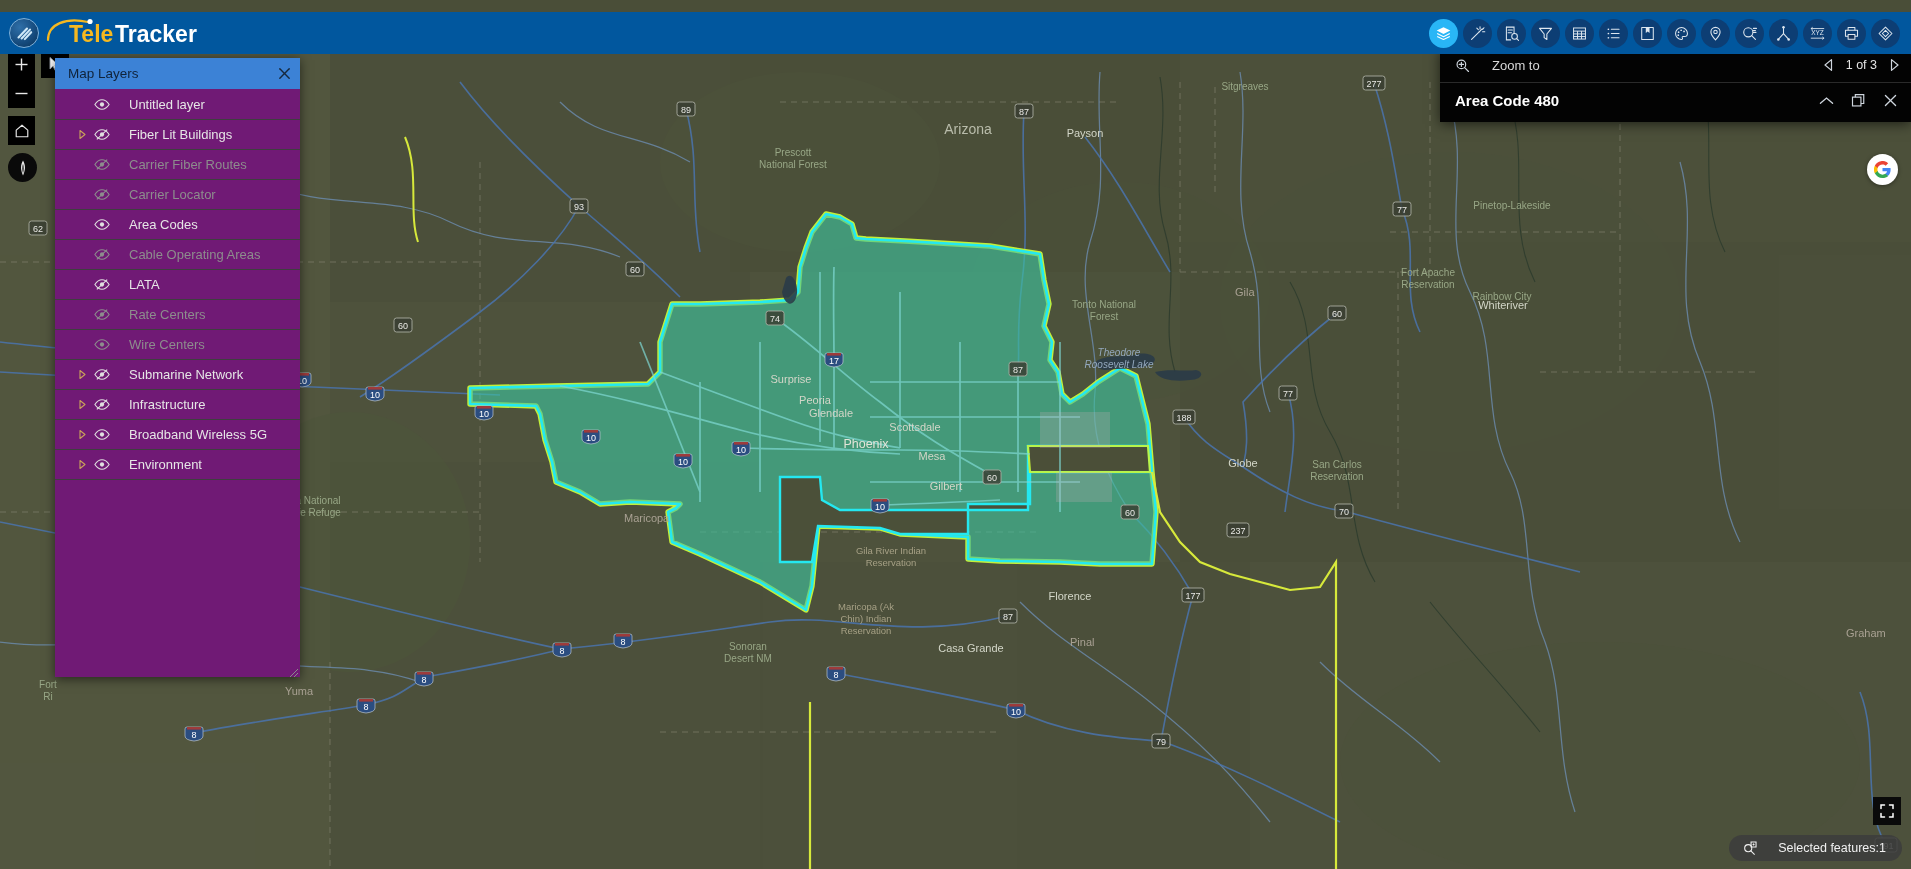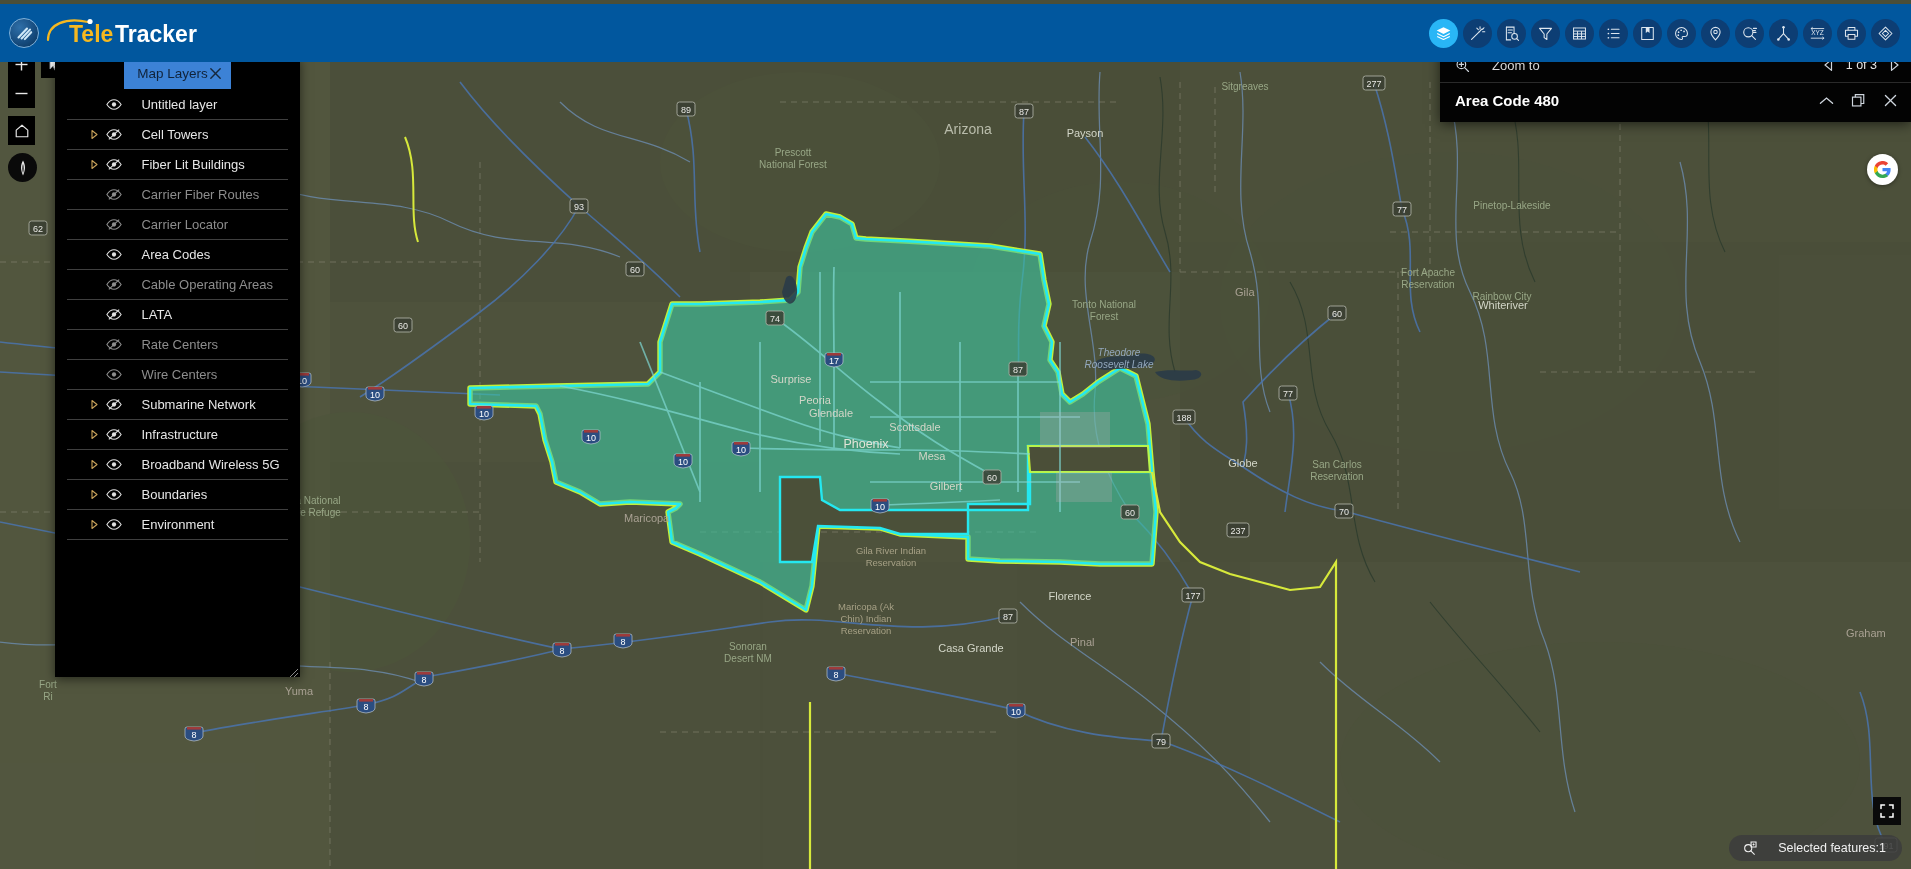--- a/index.html
+++ b/index.html
@@ -7,22 +7,22 @@
   html, body {
     width: 1911px; height: 869px;
     overflow: hidden;
     font-family: "Liberation Sans", sans-serif;
     background: #4a4e38;
   }
   #app { position: relative; width: 1911px; height: 869px; overflow: hidden; }
 
   
   #header {
-    position: absolute; top: 4px; left: 0;
-    width: 1911px; height: 58px;
+    position: absolute; top: 12px; left: 0;
+    width: 1911px; height: 42px;
     background: #01579e;
     display: flex; align-items: center;
     z-index: 60;
   }
   #brand { display: flex; align-items: center; padding-left: 9px; }
   #brand-mark {
     width: 30px; height: 30px; border-radius: 50%;
     background: radial-gradient(circle at 35% 30%, #2f6fa8 0%, #154a7c 60%, #0b3357 100%);
     border: 1px solid #7fb0d8;
     display: flex; align-items: center; justify-content: center;
@@ -88,26 +88,25 @@
     position: absolute; left: 41px; top: 8px;
     width: 28px; height: 28px; background: #000;
     display: flex; align-items: center; justify-content: center;
     cursor: pointer; z-index: 29;
   }
 
   
   #layers-panel {
     position: absolute; left: 55px; top: 58px;
     width: 245px; height: 619px;
-    background: #000000;
+    background: #701a75;
     box-shadow: 0 2px 10px rgba(0,0,0,.55);
     z-index: 45;
     display: flex; flex-direction: column;
     font-size: 13px;
-    align-items: center;
   }
   #layers-header {
     height: 31px; background: #3c82d6;
     display: flex; align-items: center;
     padding: 0 8px 0 13px; flex: none;
   }
   #layers-title { color: #10233a; font-size: 13.5px; }
   #layers-close { margin-left: auto; cursor: pointer; display: flex; }
   #layers-body { flex: 1; overflow: hidden; padding-top: 1px; }
   .layer-row {
@@ -794,197 +793,168 @@
               <path d="M2 1.5 L7 5.5 L2 9.5 Z"></path>
             </svg>
           </span>
           <span class="eye">
             <svg width="16" height="13" viewBox="0 0 18 13" fill="none" stroke="#e0e0e0" stroke-width="1.25">
               <path d="M1 6.5 C3.6 2.6 6.2 1.2 9 1.2 C11.8 1.2 14.4 2.6 17 6.5 C14.4 10.4 11.8 11.8 9 11.8 C6.2 11.8 3.6 10.4 1 6.5 Z"></path>
               <circle cx="9" cy="6.5" r="2.4" fill="#e0e0e0" stroke="none"></circle>
               <line x1="3.2" y1="12" x2="14.8" y2="1" stroke="#e0e0e0" stroke-width="1.3"></line>
             </svg>
           </span>
-          <span class="layer-name">Cell Towers</span>
+          <span class="layer-name">Fiber Lit Buildings</span>
+        </div>
+        <div class="layer-row dim">
+          <span class="expander blank">
+            <svg width="9" height="11" viewBox="0 0 9 11" fill="none" stroke="#c9a25a" stroke-width="1.1" stroke-linejoin="round">
+              <path d="M2 1.5 L7 5.5 L2 9.5 Z"></path>
+            </svg>
+          </span>
+          <span class="eye">
+            <svg width="16" height="13" viewBox="0 0 18 13" fill="none" stroke="#8d8d8d" stroke-width="1.25">
+              <path d="M1 6.5 C3.6 2.6 6.2 1.2 9 1.2 C11.8 1.2 14.4 2.6 17 6.5 C14.4 10.4 11.8 11.8 9 11.8 C6.2 11.8 3.6 10.4 1 6.5 Z"></path>
+              <circle cx="9" cy="6.5" r="2.4" fill="#8d8d8d" stroke="none"></circle>
+              <line x1="3.2" y1="12" x2="14.8" y2="1" stroke="#8d8d8d" stroke-width="1.3"></line>
+            </svg>
+          </span>
+          <span class="layer-name">Carrier Fiber Routes</span>
+        </div>
+        <div class="layer-row dim">
+          <span class="expander blank">
+            <svg width="9" height="11" viewBox="0 0 9 11" fill="none" stroke="#c9a25a" stroke-width="1.1" stroke-linejoin="round">
+              <path d="M2 1.5 L7 5.5 L2 9.5 Z"></path>
+            </svg>
+          </span>
+          <span class="eye">
+            <svg width="16" height="13" viewBox="0 0 18 13" fill="none" stroke="#8d8d8d" stroke-width="1.25">
+              <path d="M1 6.5 C3.6 2.6 6.2 1.2 9 1.2 C11.8 1.2 14.4 2.6 17 6.5 C14.4 10.4 11.8 11.8 9 11.8 C6.2 11.8 3.6 10.4 1 6.5 Z"></path>
+              <circle cx="9" cy="6.5" r="2.4" fill="#8d8d8d" stroke="none"></circle>
+              <line x1="3.2" y1="12" x2="14.8" y2="1" stroke="#8d8d8d" stroke-width="1.3"></line>
+            </svg>
+          </span>
+          <span class="layer-name">Carrier Locator</span>
+        </div>
+        <div class="layer-row">
+          <span class="expander blank">
+            <svg width="9" height="11" viewBox="0 0 9 11" fill="none" stroke="#c9a25a" stroke-width="1.1" stroke-linejoin="round">
+              <path d="M2 1.5 L7 5.5 L2 9.5 Z"></path>
+            </svg>
+          </span>
+          <span class="eye">
+            <svg width="16" height="13" viewBox="0 0 18 13" fill="none" stroke="#e0e0e0" stroke-width="1.25">
+              <path d="M1 6.5 C3.6 2.6 6.2 1.2 9 1.2 C11.8 1.2 14.4 2.6 17 6.5 C14.4 10.4 11.8 11.8 9 11.8 C6.2 11.8 3.6 10.4 1 6.5 Z"></path>
+              <circle cx="9" cy="6.5" r="2.4" fill="#e0e0e0" stroke="none"></circle>
+            </svg>
+          </span>
+          <span class="layer-name">Area Codes</span>
+        </div>
+        <div class="layer-row dim">
+          <span class="expander blank">
+            <svg width="9" height="11" viewBox="0 0 9 11" fill="none" stroke="#c9a25a" stroke-width="1.1" stroke-linejoin="round">
+              <path d="M2 1.5 L7 5.5 L2 9.5 Z"></path>
+            </svg>
+          </span>
+          <span class="eye">
+            <svg width="16" height="13" viewBox="0 0 18 13" fill="none" stroke="#8d8d8d" stroke-width="1.25">
+              <path d="M1 6.5 C3.6 2.6 6.2 1.2 9 1.2 C11.8 1.2 14.4 2.6 17 6.5 C14.4 10.4 11.8 11.8 9 11.8 C6.2 11.8 3.6 10.4 1 6.5 Z"></path>
+              <circle cx="9" cy="6.5" r="2.4" fill="#8d8d8d" stroke="none"></circle>
+              <line x1="3.2" y1="12" x2="14.8" y2="1" stroke="#8d8d8d" stroke-width="1.3"></line>
+            </svg>
+          </span>
+          <span class="layer-name">Cable Operating Areas</span>
+        </div>
+        <div class="layer-row">
+          <span class="expander blank">
+            <svg width="9" height="11" viewBox="0 0 9 11" fill="none" stroke="#c9a25a" stroke-width="1.1" stroke-linejoin="round">
+              <path d="M2 1.5 L7 5.5 L2 9.5 Z"></path>
+            </svg>
+          </span>
+          <span class="eye">
+            <svg width="16" height="13" viewBox="0 0 18 13" fill="none" stroke="#e0e0e0" stroke-width="1.25">
+              <path d="M1 6.5 C3.6 2.6 6.2 1.2 9 1.2 C11.8 1.2 14.4 2.6 17 6.5 C14.4 10.4 11.8 11.8 9 11.8 C6.2 11.8 3.6 10.4 1 6.5 Z"></path>
+              <circle cx="9" cy="6.5" r="2.4" fill="#e0e0e0" stroke="none"></circle>
+              <line x1="3.2" y1="12" x2="14.8" y2="1" stroke="#e0e0e0" stroke-width="1.3"></line>
+            </svg>
+          </span>
+          <span class="layer-name">LATA</span>
+        </div>
+        <div class="layer-row dim">
+          <span class="expander blank">
+            <svg width="9" height="11" viewBox="0 0 9 11" fill="none" stroke="#c9a25a" stroke-width="1.1" stroke-linejoin="round">
+              <path d="M2 1.5 L7 5.5 L2 9.5 Z"></path>
+            </svg>
+          </span>
+          <span class="eye">
+            <svg width="16" height="13" viewBox="0 0 18 13" fill="none" stroke="#8d8d8d" stroke-width="1.25">
+              <path d="M1 6.5 C3.6 2.6 6.2 1.2 9 1.2 C11.8 1.2 14.4 2.6 17 6.5 C14.4 10.4 11.8 11.8 9 11.8 C6.2 11.8 3.6 10.4 1 6.5 Z"></path>
+              <circle cx="9" cy="6.5" r="2.4" fill="#8d8d8d" stroke="none"></circle>
+              <line x1="3.2" y1="12" x2="14.8" y2="1" stroke="#8d8d8d" stroke-width="1.3"></line>
+            </svg>
+          </span>
+          <span class="layer-name">Rate Centers</span>
+        </div>
+        <div class="layer-row dim">
+          <span class="expander blank">
+            <svg width="9" height="11" viewBox="0 0 9 11" fill="none" stroke="#c9a25a" stroke-width="1.1" stroke-linejoin="round">
+              <path d="M2 1.5 L7 5.5 L2 9.5 Z"></path>
+            </svg>
+          </span>
+          <span class="eye">
+            <svg width="16" height="13" viewBox="0 0 18 13" fill="none" stroke="#8d8d8d" stroke-width="1.25">
+              <path d="M1 6.5 C3.6 2.6 6.2 1.2 9 1.2 C11.8 1.2 14.4 2.6 17 6.5 C14.4 10.4 11.8 11.8 9 11.8 C6.2 11.8 3.6 10.4 1 6.5 Z"></path>
+              <circle cx="9" cy="6.5" r="2.4" fill="#8d8d8d" stroke="none"></circle>
+            </svg>
+          </span>
+          <span class="layer-name">Wire Centers</span>
         </div>
         <div class="layer-row">
           <span class="expander">
             <svg width="9" height="11" viewBox="0 0 9 11" fill="none" stroke="#c9a25a" stroke-width="1.1" stroke-linejoin="round">
               <path d="M2 1.5 L7 5.5 L2 9.5 Z"></path>
             </svg>
           </span>
           <span class="eye">
             <svg width="16" height="13" viewBox="0 0 18 13" fill="none" stroke="#e0e0e0" stroke-width="1.25">
               <path d="M1 6.5 C3.6 2.6 6.2 1.2 9 1.2 C11.8 1.2 14.4 2.6 17 6.5 C14.4 10.4 11.8 11.8 9 11.8 C6.2 11.8 3.6 10.4 1 6.5 Z"></path>
               <circle cx="9" cy="6.5" r="2.4" fill="#e0e0e0" stroke="none"></circle>
               <line x1="3.2" y1="12" x2="14.8" y2="1" stroke="#e0e0e0" stroke-width="1.3"></line>
             </svg>
           </span>
-          <span class="layer-name">Fiber Lit Buildings</span>
-        </div>
-        <div class="layer-row dim">
-          <span class="expander blank">
-            <svg width="9" height="11" viewBox="0 0 9 11" fill="none" stroke="#c9a25a" stroke-width="1.1" stroke-linejoin="round">
-              <path d="M2 1.5 L7 5.5 L2 9.5 Z"></path>
-            </svg>
-          </span>
-          <span class="eye">
-            <svg width="16" height="13" viewBox="0 0 18 13" fill="none" stroke="#8d8d8d" stroke-width="1.25">
-              <path d="M1 6.5 C3.6 2.6 6.2 1.2 9 1.2 C11.8 1.2 14.4 2.6 17 6.5 C14.4 10.4 11.8 11.8 9 11.8 C6.2 11.8 3.6 10.4 1 6.5 Z"></path>
-              <circle cx="9" cy="6.5" r="2.4" fill="#8d8d8d" stroke="none"></circle>
-              <line x1="3.2" y1="12" x2="14.8" y2="1" stroke="#8d8d8d" stroke-width="1.3"></line>
-            </svg>
-          </span>
-          <span class="layer-name">Carrier Fiber Routes</span>
-        </div>
-        <div class="layer-row dim">
-          <span class="expander blank">
-            <svg width="9" height="11" viewBox="0 0 9 11" fill="none" stroke="#c9a25a" stroke-width="1.1" stroke-linejoin="round">
-              <path d="M2 1.5 L7 5.5 L2 9.5 Z"></path>
-            </svg>
-          </span>
-          <span class="eye">
-            <svg width="16" height="13" viewBox="0 0 18 13" fill="none" stroke="#8d8d8d" stroke-width="1.25">
-              <path d="M1 6.5 C3.6 2.6 6.2 1.2 9 1.2 C11.8 1.2 14.4 2.6 17 6.5 C14.4 10.4 11.8 11.8 9 11.8 C6.2 11.8 3.6 10.4 1 6.5 Z"></path>
-              <circle cx="9" cy="6.5" r="2.4" fill="#8d8d8d" stroke="none"></circle>
-              <line x1="3.2" y1="12" x2="14.8" y2="1" stroke="#8d8d8d" stroke-width="1.3"></line>
-            </svg>
-          </span>
-          <span class="layer-name">Carrier Locator</span>
+          <span class="layer-name">Submarine Network</span>
         </div>
         <div class="layer-row">
-          <span class="expander blank">
-            <svg width="9" height="11" viewBox="0 0 9 11" fill="none" stroke="#c9a25a" stroke-width="1.1" stroke-linejoin="round">
-              <path d="M2 1.5 L7 5.5 L2 9.5 Z"></path>
-            </svg>
-          </span>
-          <span class="eye">
-            <svg width="16" height="13" viewBox="0 0 18 13" fill="none" stroke="#e0e0e0" stroke-width="1.25">
-              <path d="M1 6.5 C3.6 2.6 6.2 1.2 9 1.2 C11.8 1.2 14.4 2.6 17 6.5 C14.4 10.4 11.8 11.8 9 11.8 C6.2 11.8 3.6 10.4 1 6.5 Z"></path>
-              <circle cx="9" cy="6.5" r="2.4" fill="#e0e0e0" stroke="none"></circle>
-            </svg>
-          </span>
-          <span class="layer-name">Area Codes</span>
-        </div>
-        <div class="layer-row dim">
-          <span class="expander blank">
-            <svg width="9" height="11" viewBox="0 0 9 11" fill="none" stroke="#c9a25a" stroke-width="1.1" stroke-linejoin="round">
-              <path d="M2 1.5 L7 5.5 L2 9.5 Z"></path>
-            </svg>
-          </span>
-          <span class="eye">
-            <svg width="16" height="13" viewBox="0 0 18 13" fill="none" stroke="#8d8d8d" stroke-width="1.25">
-              <path d="M1 6.5 C3.6 2.6 6.2 1.2 9 1.2 C11.8 1.2 14.4 2.6 17 6.5 C14.4 10.4 11.8 11.8 9 11.8 C6.2 11.8 3.6 10.4 1 6.5 Z"></path>
-              <circle cx="9" cy="6.5" r="2.4" fill="#8d8d8d" stroke="none"></circle>
-              <line x1="3.2" y1="12" x2="14.8" y2="1" stroke="#8d8d8d" stroke-width="1.3"></line>
-            </svg>
-          </span>
-          <span class="layer-name">Cable Operating Areas</span>
-        </div>
-        <div class="layer-row">
-          <span class="expander blank">
+          <span class="expander">
             <svg width="9" height="11" viewBox="0 0 9 11" fill="none" stroke="#c9a25a" stroke-width="1.1" stroke-linejoin="round">
               <path d="M2 1.5 L7 5.5 L2 9.5 Z"></path>
             </svg>
           </span>
           <span class="eye">
             <svg width="16" height="13" viewBox="0 0 18 13" fill="none" stroke="#e0e0e0" stroke-width="1.25">
               <path d="M1 6.5 C3.6 2.6 6.2 1.2 9 1.2 C11.8 1.2 14.4 2.6 17 6.5 C14.4 10.4 11.8 11.8 9 11.8 C6.2 11.8 3.6 10.4 1 6.5 Z"></path>
               <circle cx="9" cy="6.5" r="2.4" fill="#e0e0e0" stroke="none"></circle>
               <line x1="3.2" y1="12" x2="14.8" y2="1" stroke="#e0e0e0" stroke-width="1.3"></line>
             </svg>
           </span>
-          <span class="layer-name">LATA</span>
-        </div>
-        <div class="layer-row dim">
-          <span class="expander blank">
-            <svg width="9" height="11" viewBox="0 0 9 11" fill="none" stroke="#c9a25a" stroke-width="1.1" stroke-linejoin="round">
-              <path d="M2 1.5 L7 5.5 L2 9.5 Z"></path>
-            </svg>
-          </span>
-          <span class="eye">
-            <svg width="16" height="13" viewBox="0 0 18 13" fill="none" stroke="#8d8d8d" stroke-width="1.25">
-              <path d="M1 6.5 C3.6 2.6 6.2 1.2 9 1.2 C11.8 1.2 14.4 2.6 17 6.5 C14.4 10.4 11.8 11.8 9 11.8 C6.2 11.8 3.6 10.4 1 6.5 Z"></path>
-              <circle cx="9" cy="6.5" r="2.4" fill="#8d8d8d" stroke="none"></circle>
-              <line x1="3.2" y1="12" x2="14.8" y2="1" stroke="#8d8d8d" stroke-width="1.3"></line>
-            </svg>
-          </span>
-          <span class="layer-name">Rate Centers</span>
-        </div>
-        <div class="layer-row dim">
-          <span class="expander blank">
-            <svg width="9" height="11" viewBox="0 0 9 11" fill="none" stroke="#c9a25a" stroke-width="1.1" stroke-linejoin="round">
-              <path d="M2 1.5 L7 5.5 L2 9.5 Z"></path>
-            </svg>
-          </span>
-          <span class="eye">
-            <svg width="16" height="13" viewBox="0 0 18 13" fill="none" stroke="#8d8d8d" stroke-width="1.25">
-              <path d="M1 6.5 C3.6 2.6 6.2 1.2 9 1.2 C11.8 1.2 14.4 2.6 17 6.5 C14.4 10.4 11.8 11.8 9 11.8 C6.2 11.8 3.6 10.4 1 6.5 Z"></path>
-              <circle cx="9" cy="6.5" r="2.4" fill="#8d8d8d" stroke="none"></circle>
-            </svg>
-          </span>
-          <span class="layer-name">Wire Centers</span>
+          <span class="layer-name">Infrastructure</span>
         </div>
         <div class="layer-row">
           <span class="expander">
             <svg width="9" height="11" viewBox="0 0 9 11" fill="none" stroke="#c9a25a" stroke-width="1.1" stroke-linejoin="round">
               <path d="M2 1.5 L7 5.5 L2 9.5 Z"></path>
             </svg>
           </span>
           <span class="eye">
             <svg width="16" height="13" viewBox="0 0 18 13" fill="none" stroke="#e0e0e0" stroke-width="1.25">
               <path d="M1 6.5 C3.6 2.6 6.2 1.2 9 1.2 C11.8 1.2 14.4 2.6 17 6.5 C14.4 10.4 11.8 11.8 9 11.8 C6.2 11.8 3.6 10.4 1 6.5 Z"></path>
               <circle cx="9" cy="6.5" r="2.4" fill="#e0e0e0" stroke="none"></circle>
-              <line x1="3.2" y1="12" x2="14.8" y2="1" stroke="#e0e0e0" stroke-width="1.3"></line>
-            </svg>
-          </span>
-          <span class="layer-name">Submarine Network</span>
-        </div>
-        <div class="layer-row">
-          <span class="expander">
-            <svg width="9" height="11" viewBox="0 0 9 11" fill="none" stroke="#c9a25a" stroke-width="1.1" stroke-linejoin="round">
-              <path d="M2 1.5 L7 5.5 L2 9.5 Z"></path>
-            </svg>
-          </span>
-          <span class="eye">
-            <svg width="16" height="13" viewBox="0 0 18 13" fill="none" stroke="#e0e0e0" stroke-width="1.25">
-              <path d="M1 6.5 C3.6 2.6 6.2 1.2 9 1.2 C11.8 1.2 14.4 2.6 17 6.5 C14.4 10.4 11.8 11.8 9 11.8 C6.2 11.8 3.6 10.4 1 6.5 Z"></path>
-              <circle cx="9" cy="6.5" r="2.4" fill="#e0e0e0" stroke="none"></circle>
-              <line x1="3.2" y1="12" x2="14.8" y2="1" stroke="#e0e0e0" stroke-width="1.3"></line>
-            </svg>
-          </span>
-          <span class="layer-name">Infrastructure</span>
-        </div>
-        <div class="layer-row">
-          <span class="expander">
-            <svg width="9" height="11" viewBox="0 0 9 11" fill="none" stroke="#c9a25a" stroke-width="1.1" stroke-linejoin="round">
-              <path d="M2 1.5 L7 5.5 L2 9.5 Z"></path>
-            </svg>
-          </span>
-          <span class="eye">
-            <svg width="16" height="13" viewBox="0 0 18 13" fill="none" stroke="#e0e0e0" stroke-width="1.25">
-              <path d="M1 6.5 C3.6 2.6 6.2 1.2 9 1.2 C11.8 1.2 14.4 2.6 17 6.5 C14.4 10.4 11.8 11.8 9 11.8 C6.2 11.8 3.6 10.4 1 6.5 Z"></path>
-              <circle cx="9" cy="6.5" r="2.4" fill="#e0e0e0" stroke="none"></circle>
             </svg>
           </span>
           <span class="layer-name">Broadband Wireless 5G</span>
-        </div>
-        <div class="layer-row">
-          <span class="expander">
-            <svg width="9" height="11" viewBox="0 0 9 11" fill="none" stroke="#c9a25a" stroke-width="1.1" stroke-linejoin="round">
-              <path d="M2 1.5 L7 5.5 L2 9.5 Z"></path>
-            </svg>
-          </span>
-          <span class="eye">
-            <svg width="16" height="13" viewBox="0 0 18 13" fill="none" stroke="#e0e0e0" stroke-width="1.25">
-              <path d="M1 6.5 C3.6 2.6 6.2 1.2 9 1.2 C11.8 1.2 14.4 2.6 17 6.5 C14.4 10.4 11.8 11.8 9 11.8 C6.2 11.8 3.6 10.4 1 6.5 Z"></path>
-              <circle cx="9" cy="6.5" r="2.4" fill="#e0e0e0" stroke="none"></circle>
-            </svg>
-          </span>
-          <span class="layer-name">Boundaries</span>
         </div>
         <div class="layer-row">
           <span class="expander">
             <svg width="9" height="11" viewBox="0 0 9 11" fill="none" stroke="#c9a25a" stroke-width="1.1" stroke-linejoin="round">
               <path d="M2 1.5 L7 5.5 L2 9.5 Z"></path>
             </svg>
           </span>
           <span class="eye">
             <svg width="16" height="13" viewBox="0 0 18 13" fill="none" stroke="#e0e0e0" stroke-width="1.25">
               <path d="M1 6.5 C3.6 2.6 6.2 1.2 9 1.2 C11.8 1.2 14.4 2.6 17 6.5 C14.4 10.4 11.8 11.8 9 11.8 C6.2 11.8 3.6 10.4 1 6.5 Z"></path>

